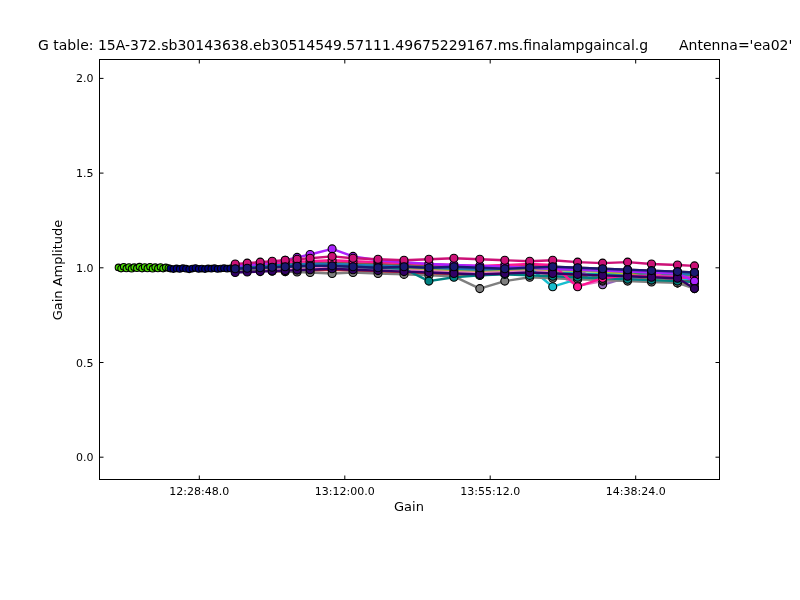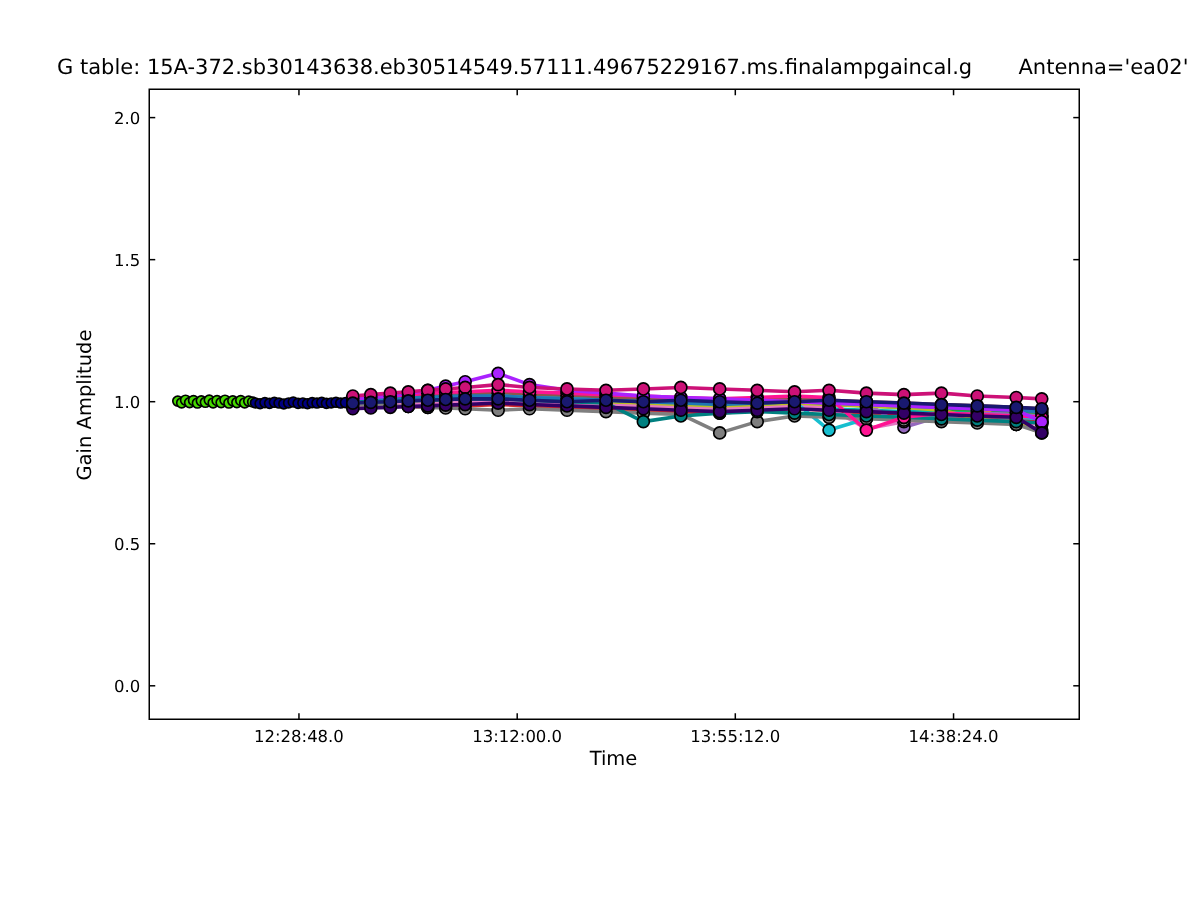--- a/index.html
+++ b/index.html
@@ -14,21 +14,21 @@
   svg{position:absolute;left:0;top:0;}
   svg text{font-family:"DejaVu Sans","Liberation Sans",sans-serif;font-size:11px;fill:#000;}
 </style>
 </head>
 <body>
 
 <div id="figure">
   <span id="plot-title" class="title-text">G table: 15A-372.sb30143638.eb30514549.57111.49675229167.ms.finalampgaincal.g</span>
   <span id="antenna-label" class="title-text">Antenna='ea02'</span>
   <span id="ylabel">Gain Amplitude</span>
-  <span id="xlabel">Time</span>
+  <span id="xlabel">Gain</span>
   <svg id="plot" width="800" height="600">
       <polyline points="118.5,267.4 121.1,268.6 123.7,266.8 126.4,268.4 129.0,267.0 131.6,268.7 134.2,267.2 136.9,268.2 139.5,266.7 142.1,268.6 144.7,267.0 147.4,268.4 150.0,266.8 152.6,268.7 155.2,267.2 157.9,268.4 160.5,267.0 163.1,268.6 165.8,267.4 168.4,268.0" fill="none" stroke="#46d900" stroke-width="1.5" stroke-linejoin="round" stroke-linecap="round"></polyline>
       <circle cx="118.5" cy="267.4" r="3.3" fill="#46d900" stroke="#000000" stroke-width="1.1"></circle>
       <circle cx="121.1" cy="268.6" r="3.3" fill="#46d900" stroke="#000000" stroke-width="1.1"></circle>
       <circle cx="123.7" cy="266.8" r="3.3" fill="#46d900" stroke="#000000" stroke-width="1.1"></circle>
       <circle cx="126.4" cy="268.4" r="3.3" fill="#46d900" stroke="#000000" stroke-width="1.1"></circle>
       <circle cx="129.0" cy="267.0" r="3.3" fill="#46d900" stroke="#000000" stroke-width="1.1"></circle>
       <circle cx="131.6" cy="268.7" r="3.3" fill="#46d900" stroke="#000000" stroke-width="1.1"></circle>
       <circle cx="134.2" cy="267.2" r="3.3" fill="#46d900" stroke="#000000" stroke-width="1.1"></circle>
       <circle cx="136.9" cy="268.2" r="3.3" fill="#46d900" stroke="#000000" stroke-width="1.1"></circle>

